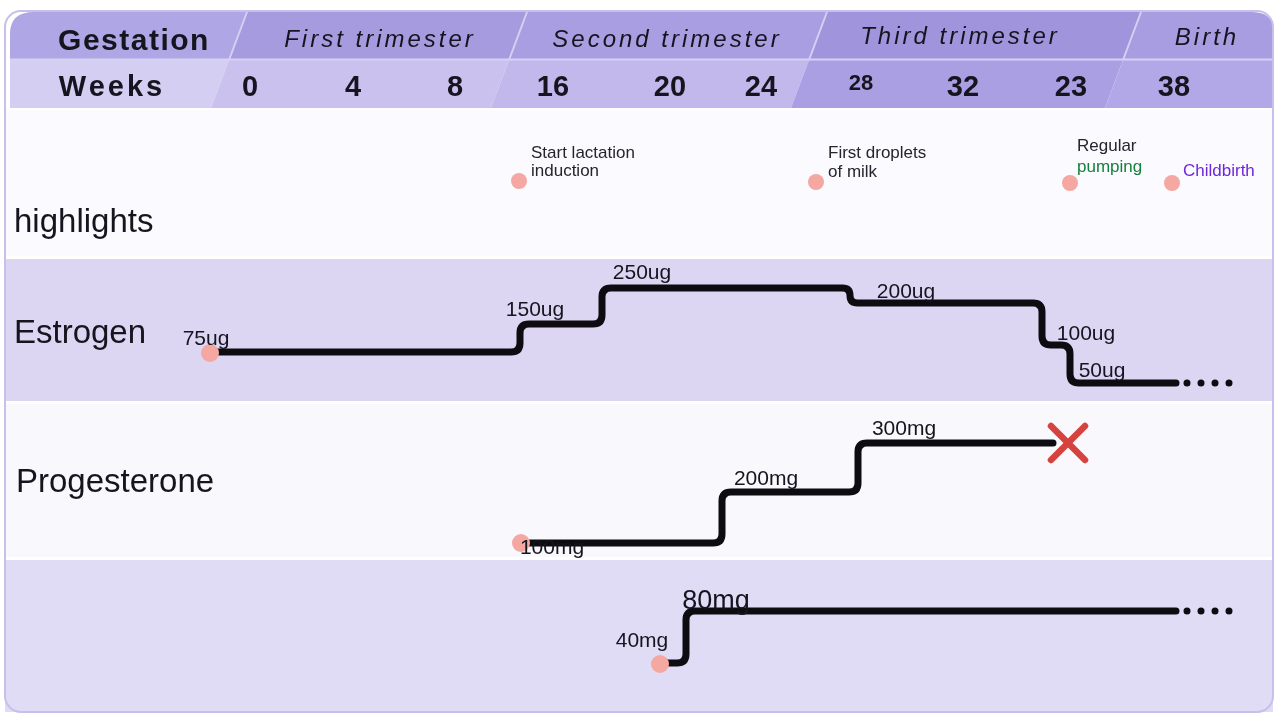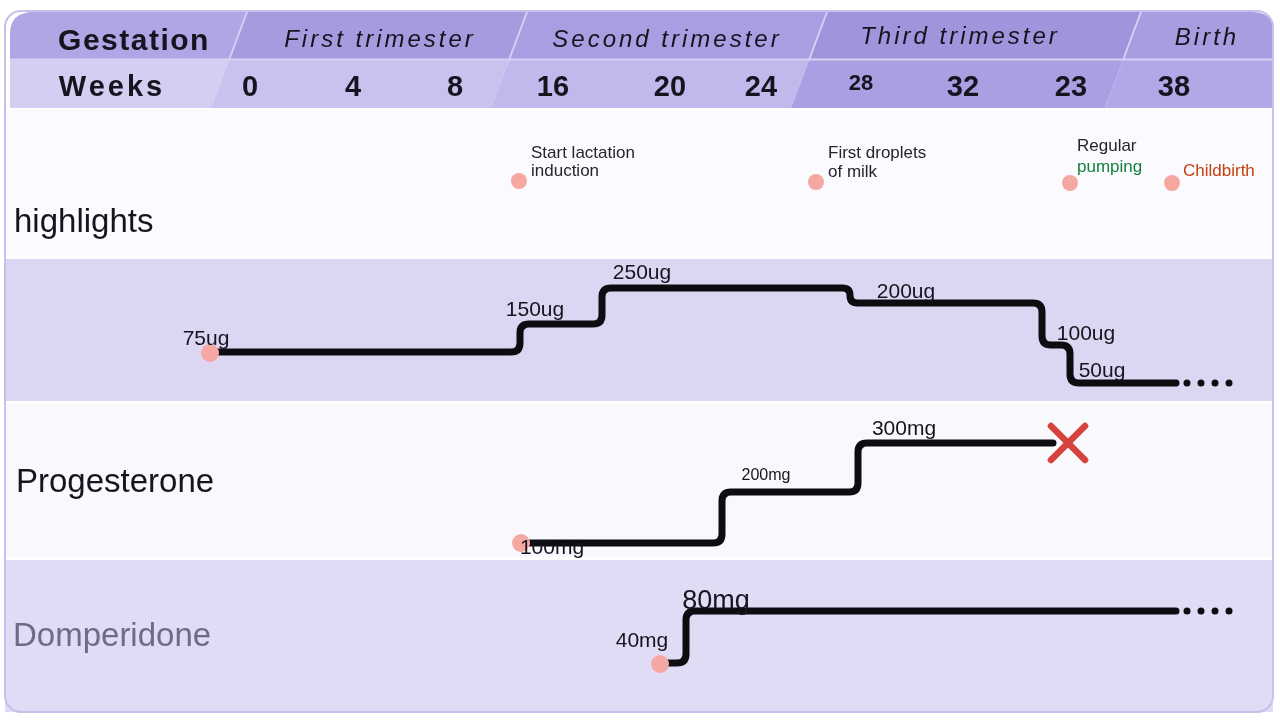--- a/index.html
+++ b/index.html
@@ -67,34 +67,34 @@
       <span class="t c" style="left: 353px; top: 72px; font-size: 29px; font-weight: 700;">4</span>
       <span class="t c" style="left: 455px; top: 72px; font-size: 29px; font-weight: 700;">8</span>
       <span class="t c" style="left: 553px; top: 72px; font-size: 29px; font-weight: 700;">16</span>
       <span class="t c" style="left: 659px; top: 72px; font-size: 29px; font-weight: 700; margin-left: 11px;">20</span>
       <span class="t c" style="left: 761px; top: 72px; font-size: 29px; font-weight: 700;">24</span>
       <span class="t c" style="left: 861px; top: 72px; font-size: 22px; font-weight: 700;">28</span>
       <span class="t c" style="left: 963px; top: 72px; font-size: 29px; font-weight: 700;">32</span>
       <span class="t c" style="left: 1071px; top: 72px; font-size: 29px; font-weight: 700;">23</span>
       <span class="t c" style="left: 1174px; top: 72px; font-size: 29px; font-weight: 700;">38</span>
       <span class="t" style="left: 14px; top: 204px; font-size: 33px;">highlights</span>
+      <span class="t" style="left: 14px; top: 315px; font-size: 33px;">Estrogen</span>
       <span class="t" style="left: 16px; top: 464px; font-size: 33px;">Progesterone</span>
-      <span class="t" style="left: 13px; top: 618px; font-size: 33px; color: rgb(111, 106, 138);">Domperidone</span>
       <span class="t" style="left: 531px; top: 144px; font-size: 17px; color: rgb(38, 36, 46);">Start lactation</span>
       <span class="t" style="left: 531px; top: 162px; font-size: 17px; color: rgb(38, 36, 46);">induction</span>
       <span class="t" style="left: 828px; top: 144px; font-size: 17px; color: rgb(38, 36, 46);">First droplets</span>
       <span class="t" style="left: 828px; top: 163px; font-size: 17px; color: rgb(38, 36, 46);">of milk</span>
       <span class="t" style="left: 1077px; top: 137px; font-size: 17px; color: rgb(38, 36, 46);">Regular</span>
       <span class="t" style="left: 1077px; top: 158px; font-size: 17px; color: #15803d;">pumping</span>
-      <span class="t" style="left: 1183px; top: 162px; font-size: 17px; color: #c2410c;">Childbirth</span>
+      <span class="t" style="left: 1183px; top: 162px; font-size: 17px; color: #6d28d9;">Childbirth</span>
       <span class="t c" style="left: 206px; top: 327px; font-size: 21px;">75ug</span>
       <span class="t c" style="left: 535px; top: 298px; font-size: 21px;">150ug</span>
       <span class="t c" style="left: 642px; top: 261px; font-size: 21px;">250ug</span>
       <span class="t c" style="left: 906px; top: 280px; font-size: 21px;">200ug</span>
       <span class="t c" style="left: 1086px; top: 322px; font-size: 21px;">100ug</span>
       <span class="t c" style="left: 1102px; top: 359px; font-size: 21px;">50ug</span>
       <span class="t c" style="left: 552px; top: 536px; font-size: 21px;">100mg</span>
-      <span class="t c" style="left: 766px; top: 467px; font-size: 16px;">200mg</span>
+      <span class="t c" style="left: 766px; top: 467px; font-size: 21px;">200mg</span>
       <span class="t c" style="left: 904px; top: 417px; font-size: 21px;">300mg</span>
       <span class="t c" style="left: 642px; top: 629px; font-size: 21px;">40mg</span>
       <span class="t c" style="left: 716px; top: 587px; font-size: 27px;">80mg</span>
     </div>
 </div>
 
 </body></html>

